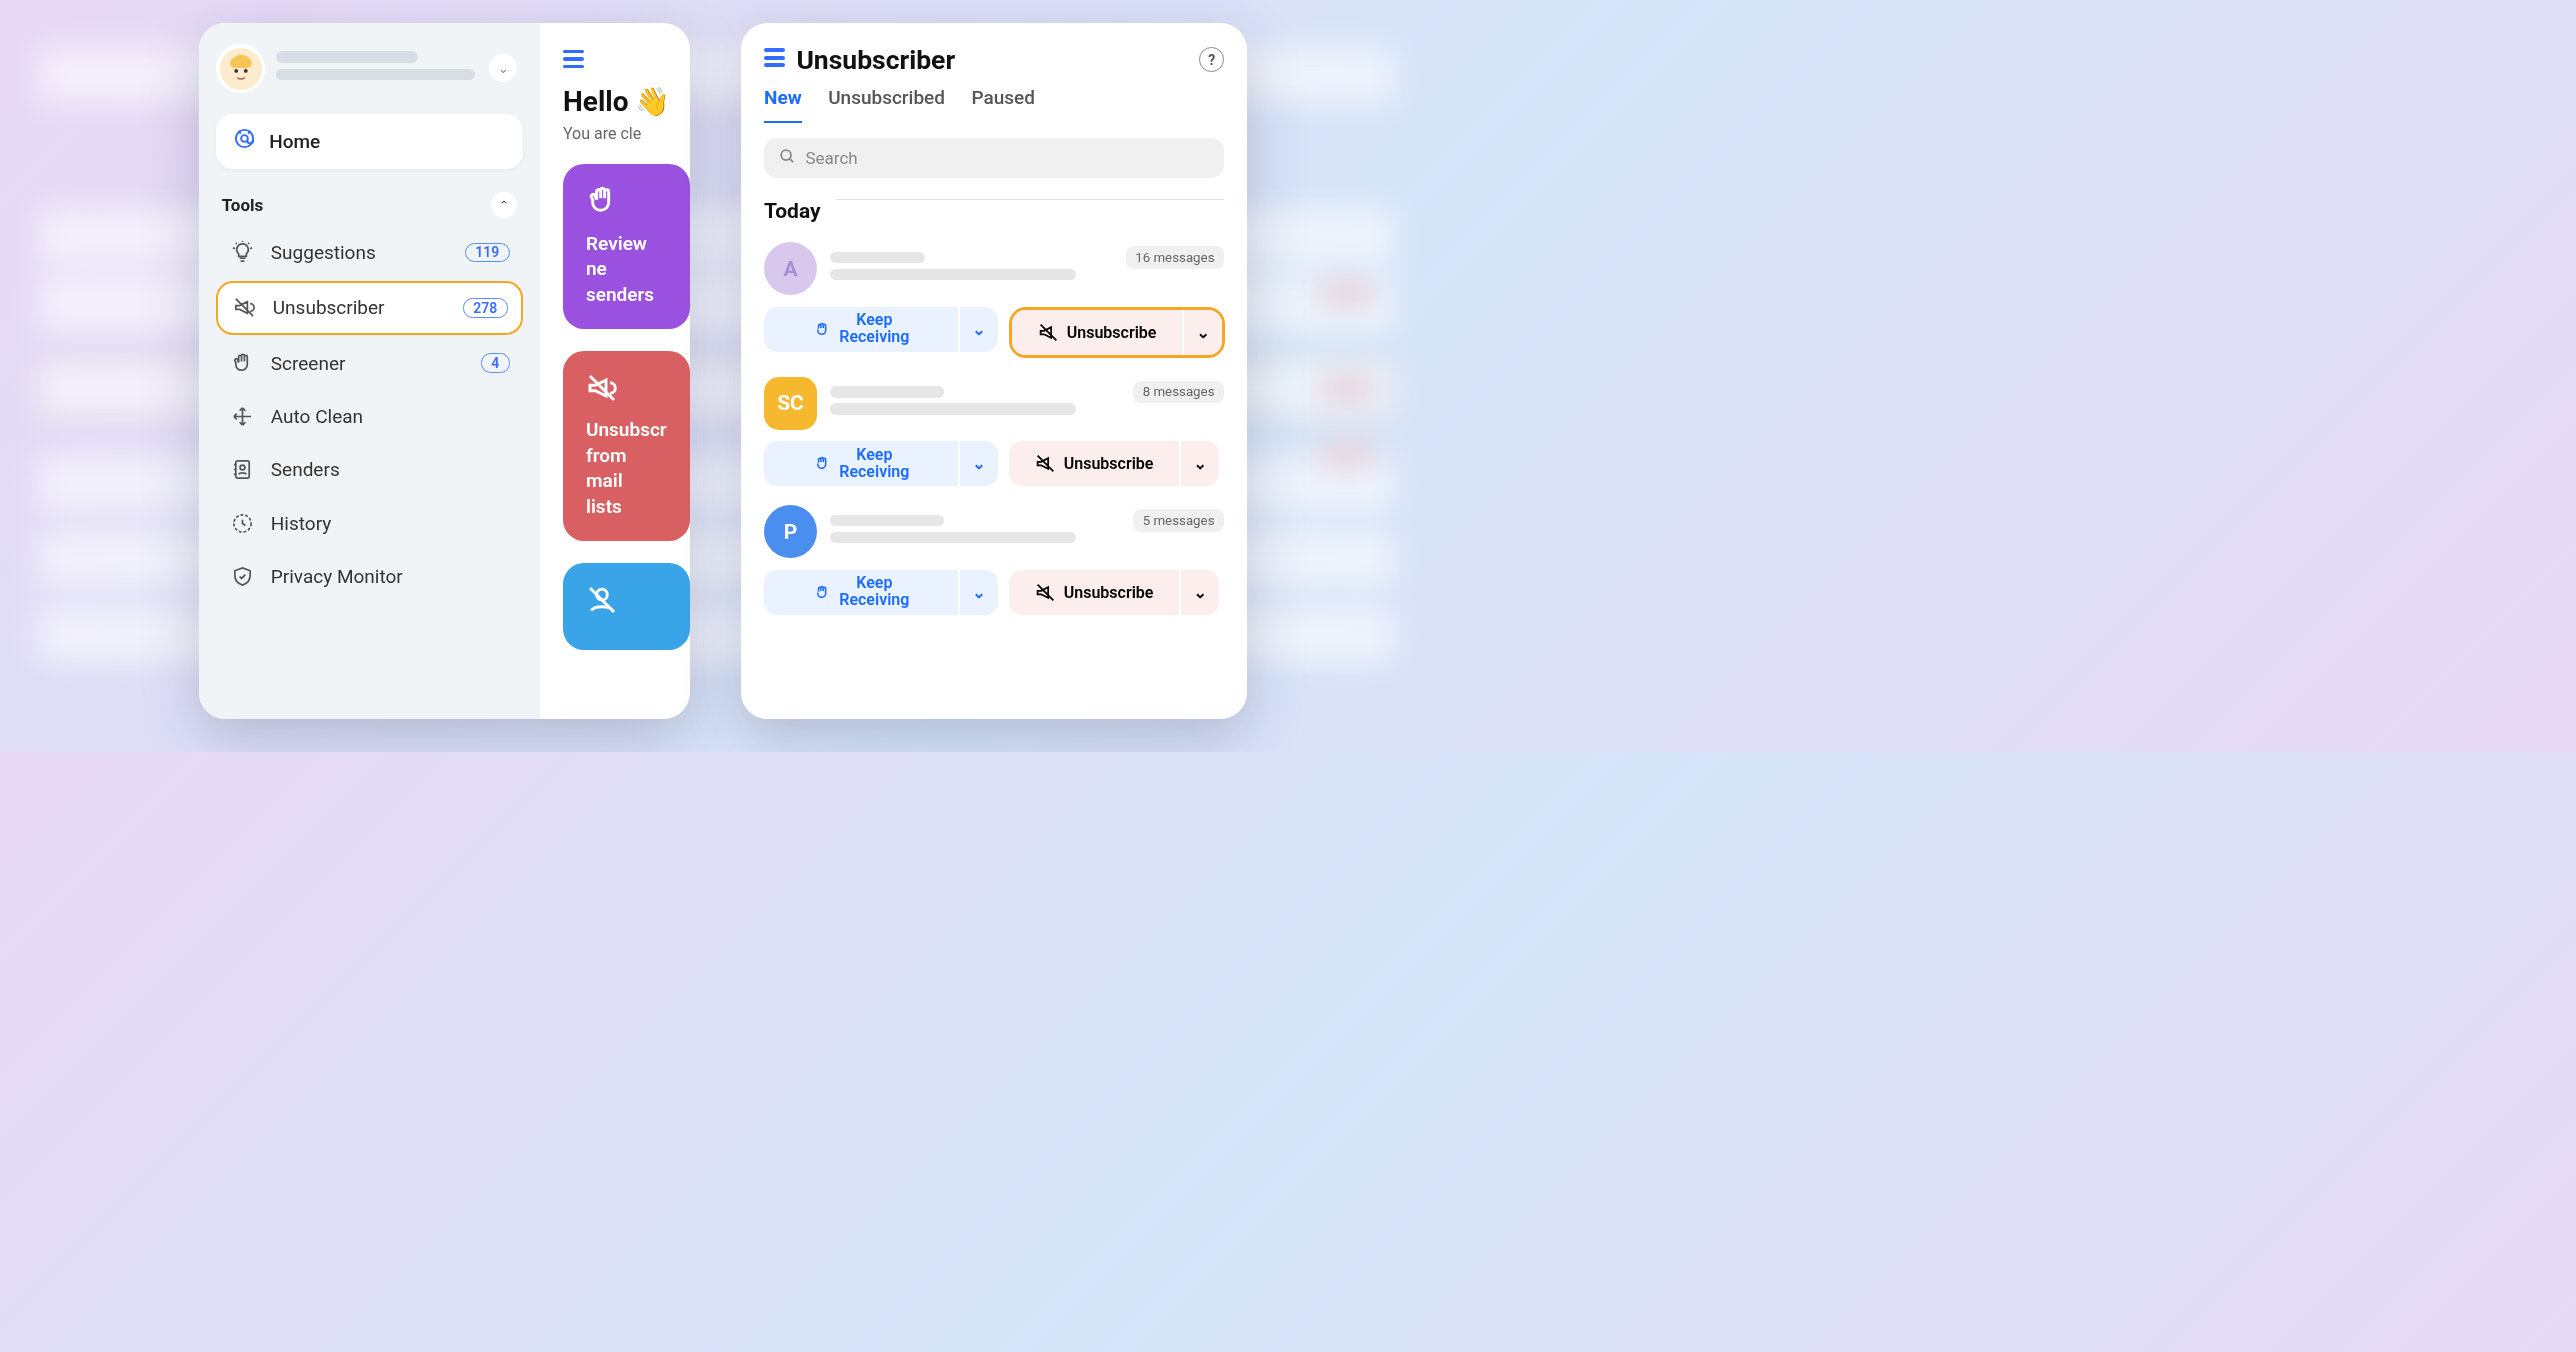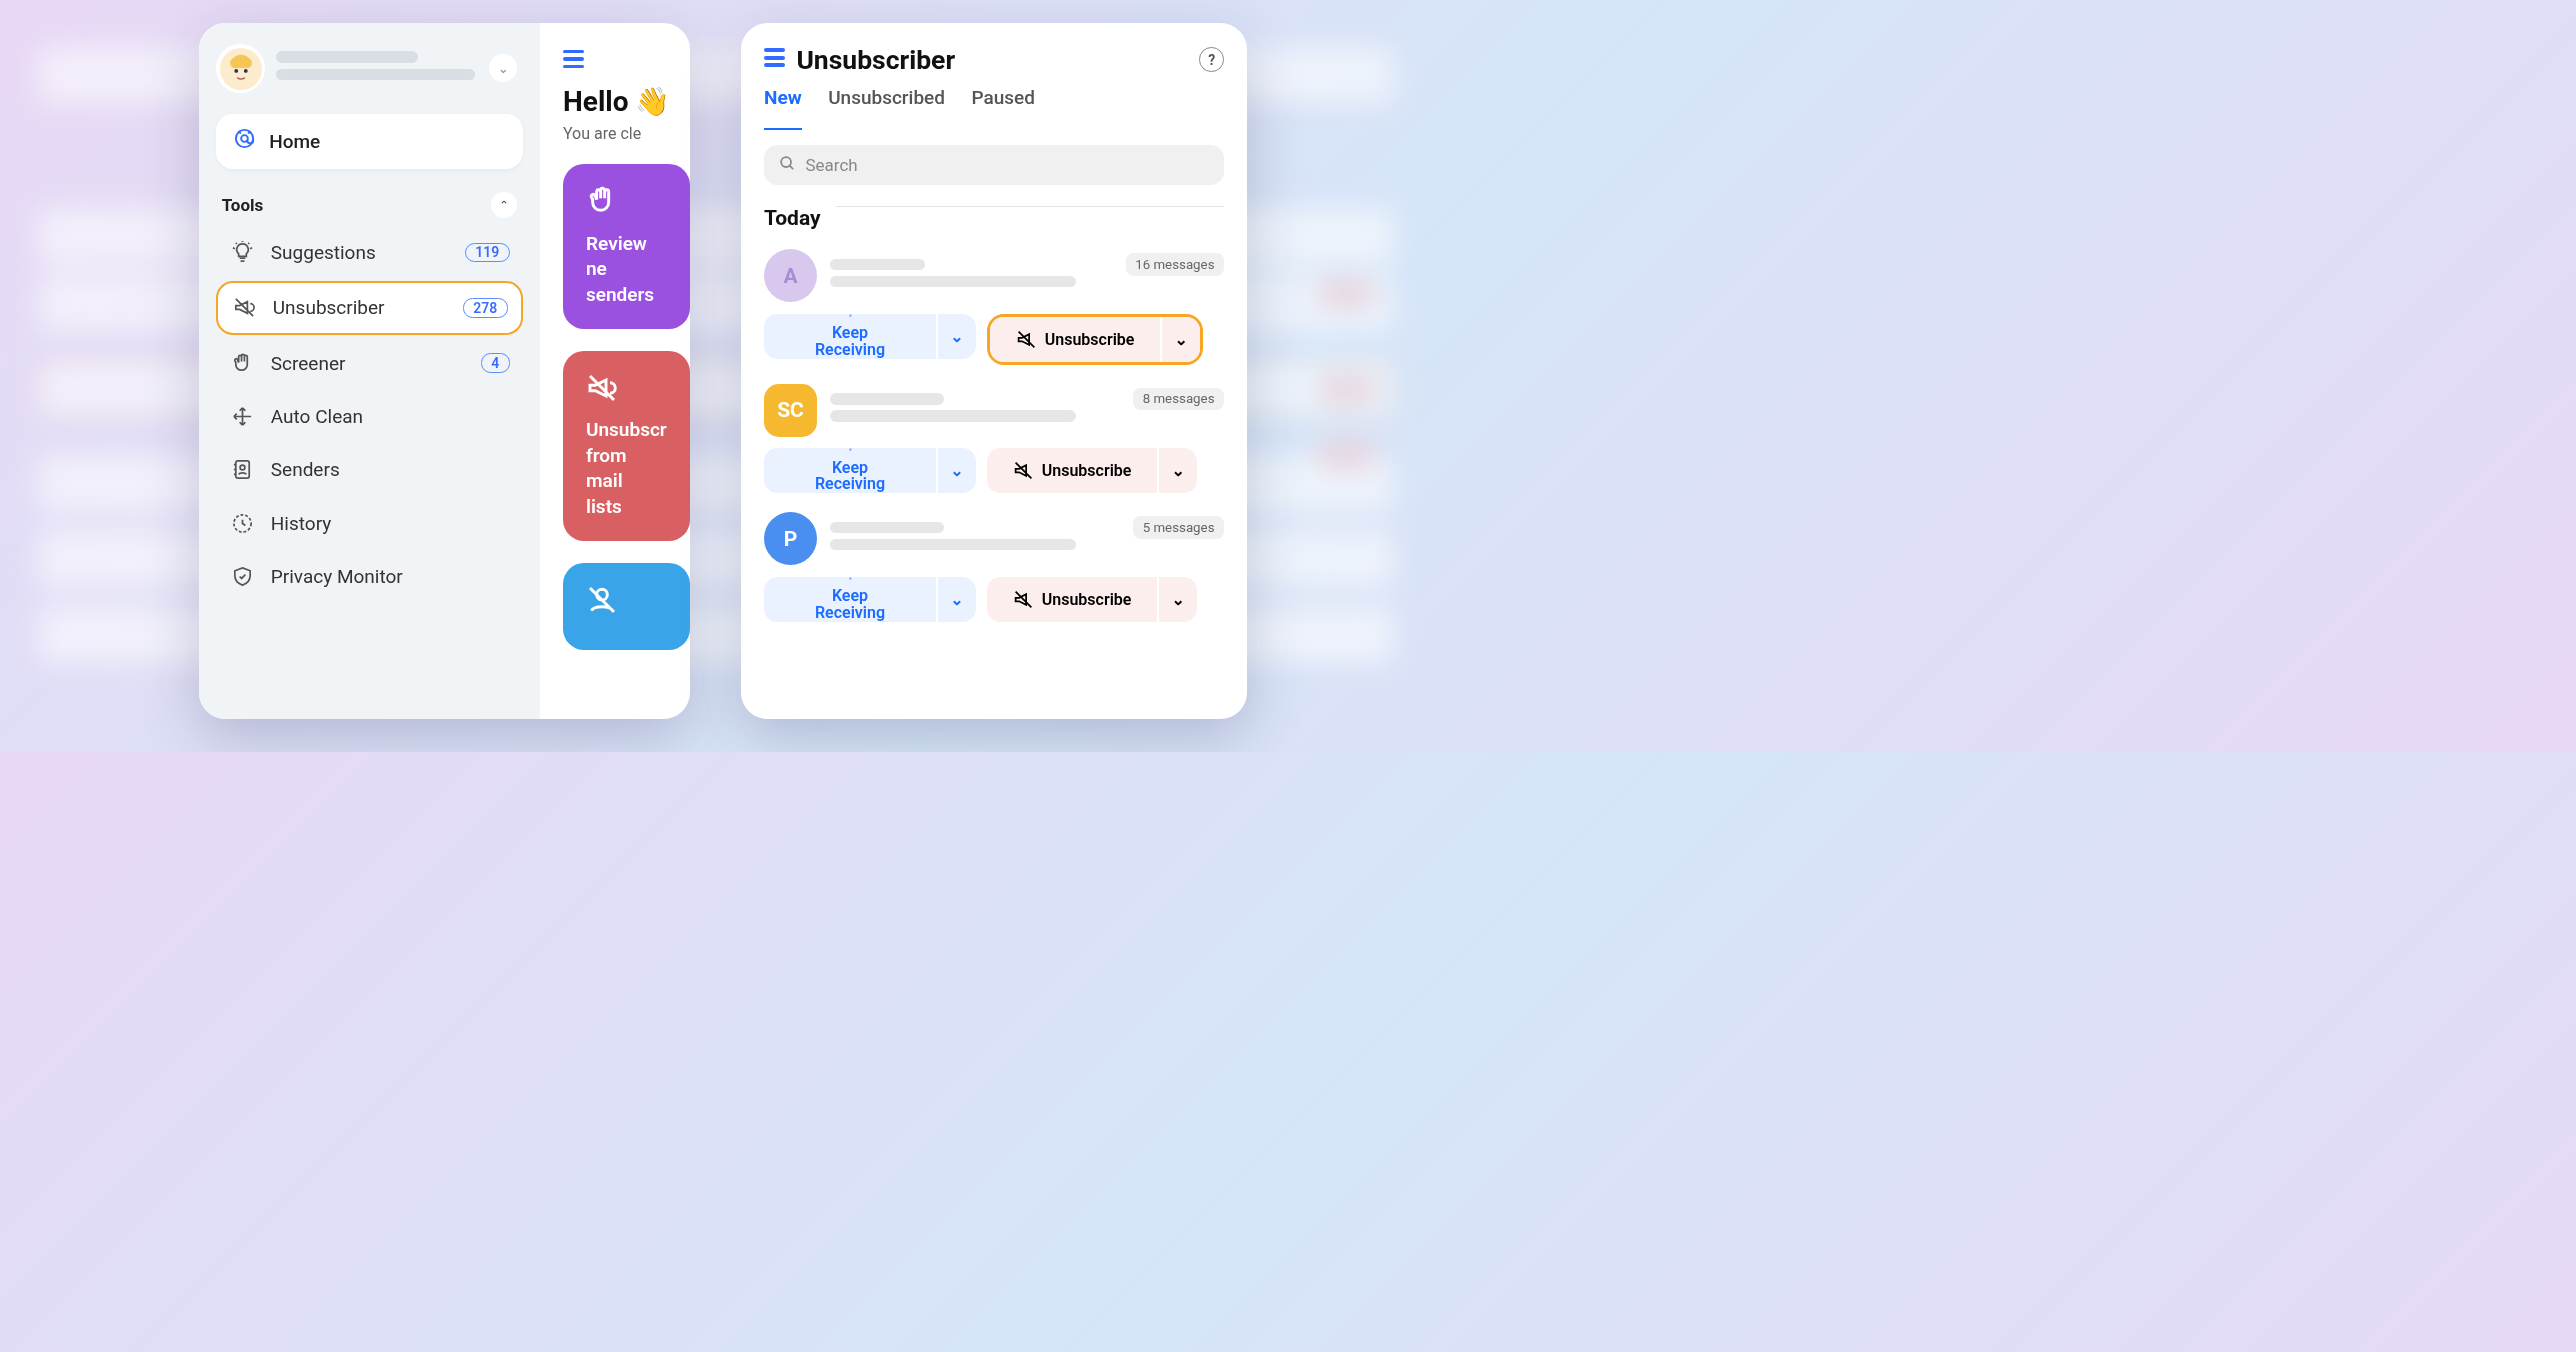--- a/index.html
+++ b/index.html
@@ -70,21 +70,21 @@
   .card svg{width:32px;height:32px;stroke:#fff;stroke-width:2.2;fill:none}
 
   
   .win-right { top: 23px; left: 741px; width: 506px; height: 696px; padding: 21px 23px; overflow:visible; }
   .rhead{display:flex;align-items:center;gap:11.4px;position:relative}
   .rhead .hamb span{display:block;width:21px;height:3.8px;background:#2f6cff;border-radius:2.8px;margin-bottom:3.8px}
   .rhead .title{font-size:26.5px;font-weight:700;color:#111;flex:1}
   .rhead .help{width:24.6px;height:24.6px;border:1.9px solid #888;border-radius:50%;display:flex;align-items:center;justify-content:center;font-size:14px;color:#555;font-weight:700}
 
   .tabs{display:flex;gap:26.5px;margin:11.4px 0 15px 0}
-  .tab{font-size:19px;color:#555;padding-bottom:19px;font-weight:500}
+  .tab{font-size:19px;color:#555;padding-bottom:12px;font-weight:500}
   .tab.active{color:#1c6dff;font-weight:700;border-bottom:2.8px solid #1c6dff}
 
   .search{background:#f0f0f0;border-radius:13.3px;padding:9.5px 15px;display:flex;align-items:center;gap:9.5px;margin-bottom:21px}
   .search .sicon{color:#888;font-size:17px}
   .search span{color:#888;font-size:17px}
 
   .today-row{display:flex;align-items:flex-start;gap:15px;margin-bottom:19px}
   .today-row .label{font-size:21px;font-weight:700;color:#111}
   .today-row .line{flex:1;height:0.9px;background:#e3e3e3}
 
@@ -96,21 +96,21 @@
   .sa-p{background:#4a8ef0}
   .sender-lines .l{height:11.4px;border-radius:7.6px;background:#e6e6e6;margin-bottom:5.7px}
   .sender-lines .l1{width:95px}
   .sender-lines .l2{width:246px}
   .sender-count{position:absolute;right:0;top:3.8px;background:#f0f0f0;color:#666;font-size:13.3px;padding:3.8px 9.5px;border-radius:7.6px}
 
   .actions{display:flex;gap:11.4px}
   .actiongroup{display:flex}
   .actionbtn{display:flex;align-items:center;justify-content:center;gap:7.6px;height:45px;font-size:16px;font-weight:600}
   .keep .actionbtn{background:#eaf2ff;color:#1c6dff}
-  .keep .main{width:172px;border-radius:13.3px 0 0 13.3px;flex-direction:column}
+  .keep .main{width:194px;border-radius:13.3px 0 0 13.3px;flex-direction:row}
   .keep .main .txt{line-height:1.05;text-align:center}
   .keep .drop{width:38px;border-radius:0 13.3px 13.3px 0;margin-left:1.9px}
   .unsub .actionbtn{background:#fdeeee;color:#000000}
   .unsub .main{width:170px;border-radius:13.3px 0 0 13.3px}
   .unsub .drop{width:38px;border-radius:0 13.3px 13.3px 0;margin-left:1.9px}
   .keep svg,.unsub svg{stroke:currentColor;stroke-width:2;fill:none}
   .keep .main svg{width:19px;height:19px}
   .unsub .main svg{width:21px;height:21px}
 
   .unsub.highlight{border:3.8px solid #f6a623;border-radius:17px;padding:0;position:relative}

